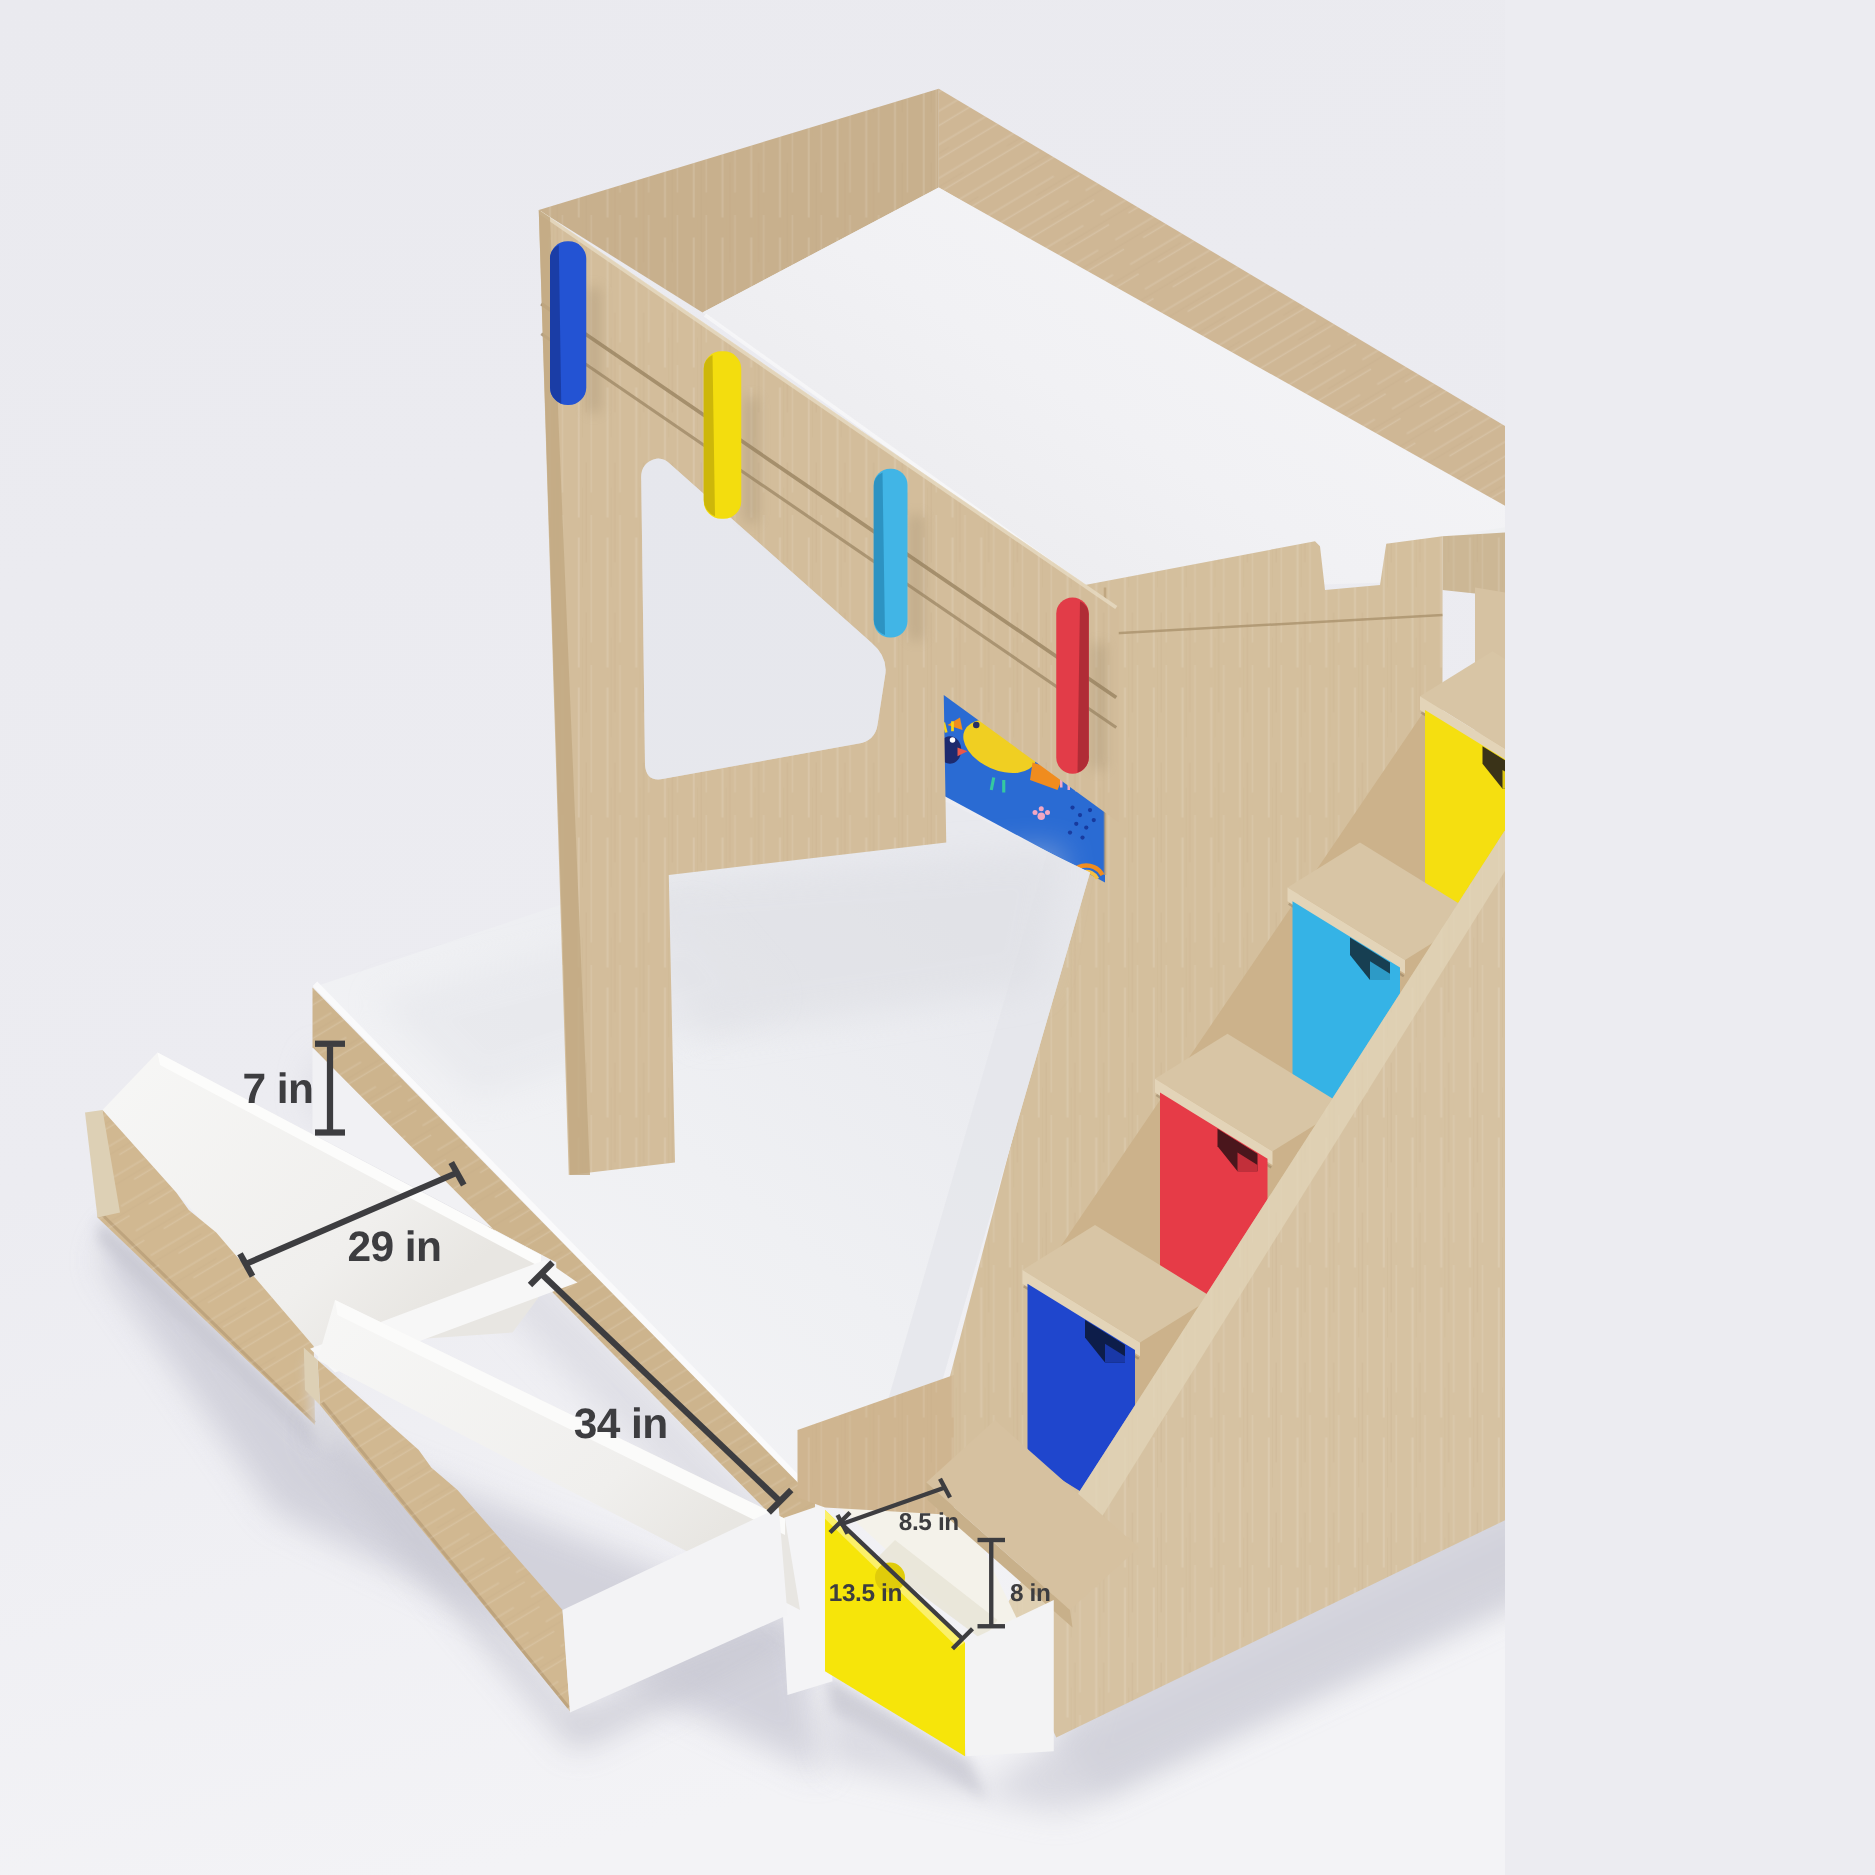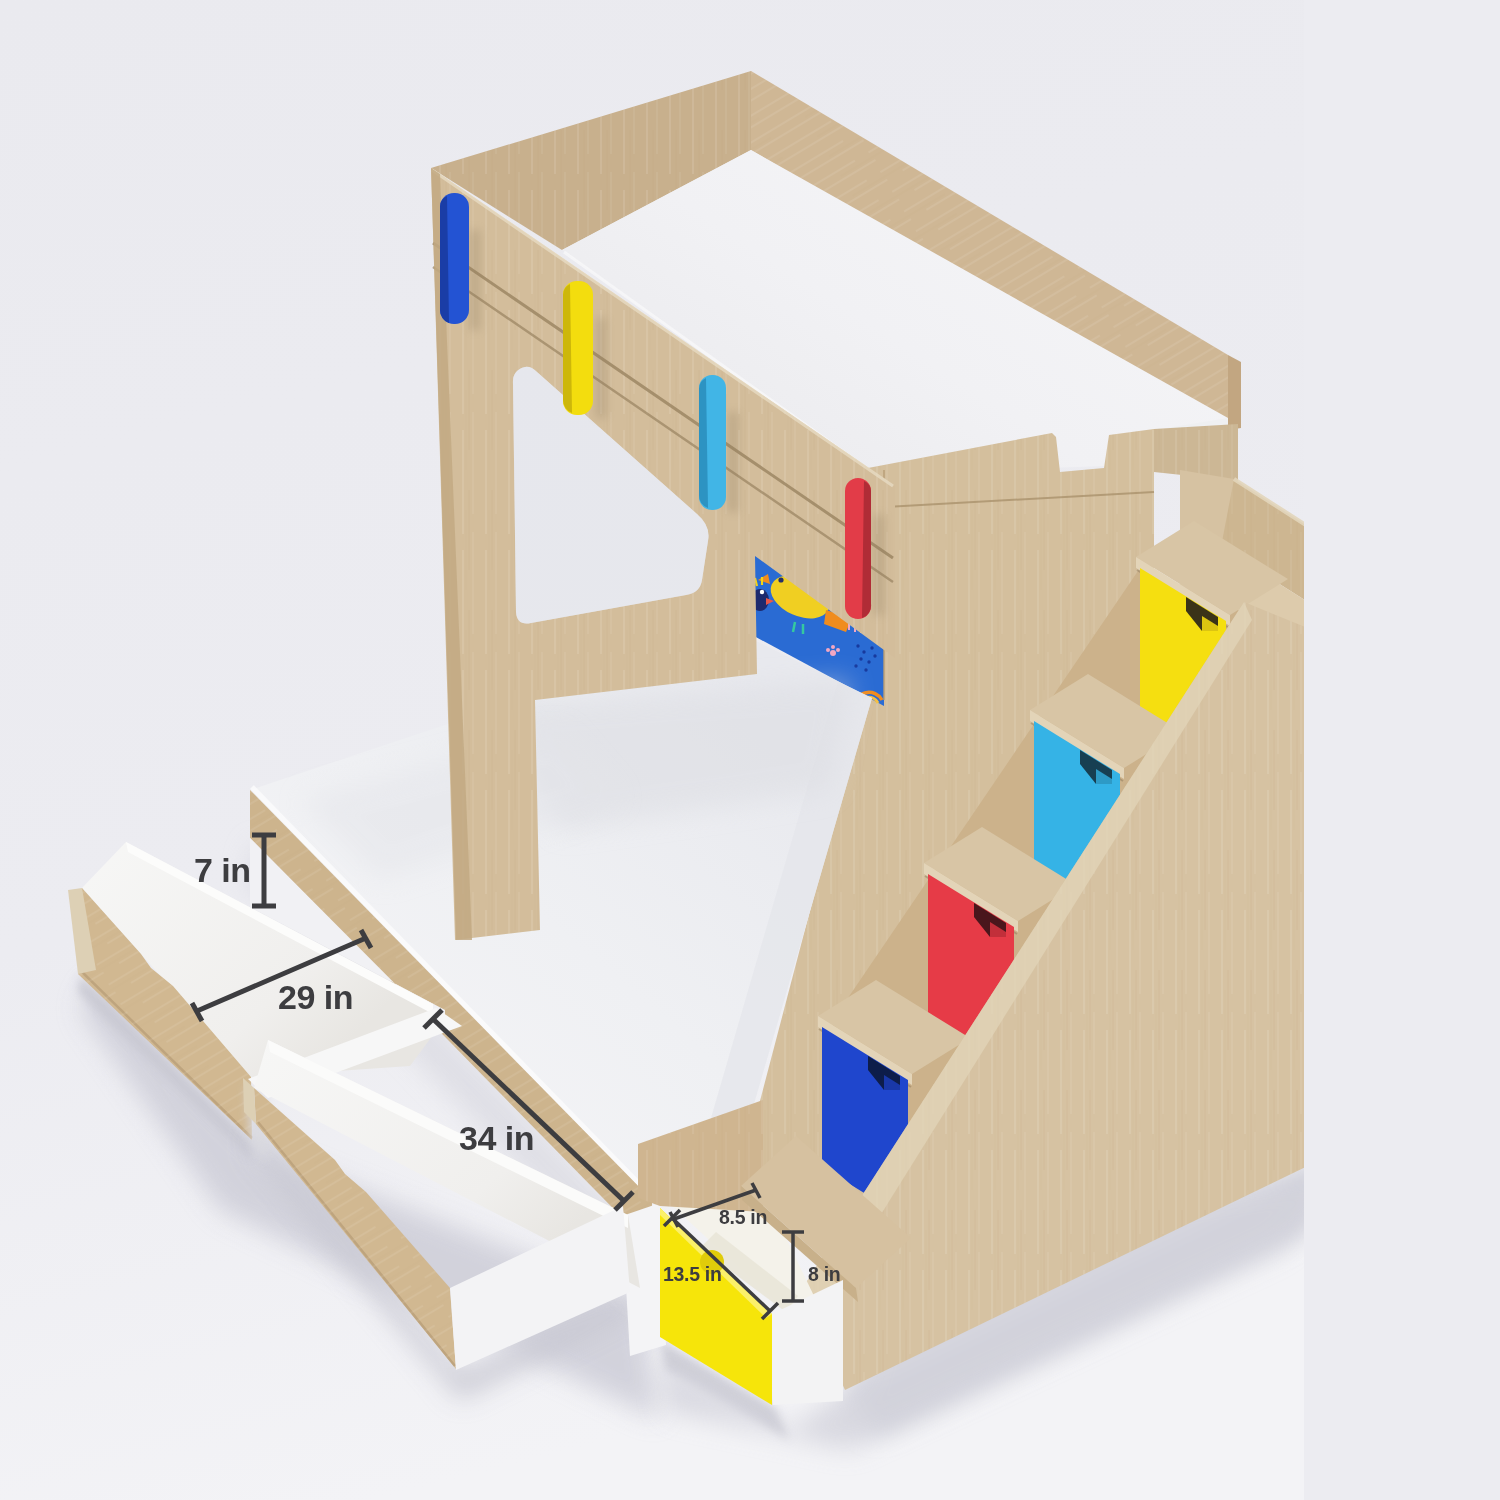--- a/index.html
+++ b/index.html
@@ -1,16 +1,16 @@
 <!DOCTYPE html>
 <html><head>
 <meta charset="utf-8">
 <style>
   html,body{margin:0;padding:0;background:#ececf1;}
-  .wrap{width:1304px;height:1500px;position:relative;overflow:hidden;}
+  .wrap{width:1204px;height:1500px;position:relative;overflow:hidden;}
   text{font-family:"Liberation Sans", sans-serif;font-weight:bold;fill:#3d3d40;}
 </style>
 </head>
 <body>
 <div class="wrap">
 <svg width="1500" height="1500" viewBox="0 0 1500 1500">
 <defs>
   <linearGradient id="bgg" x1="0" y1="0" x2="0.25" y2="1">
     <stop offset="0" stop-color="#eaeaef"></stop>
     <stop offset="0.6" stop-color="#ececf1"></stop>

